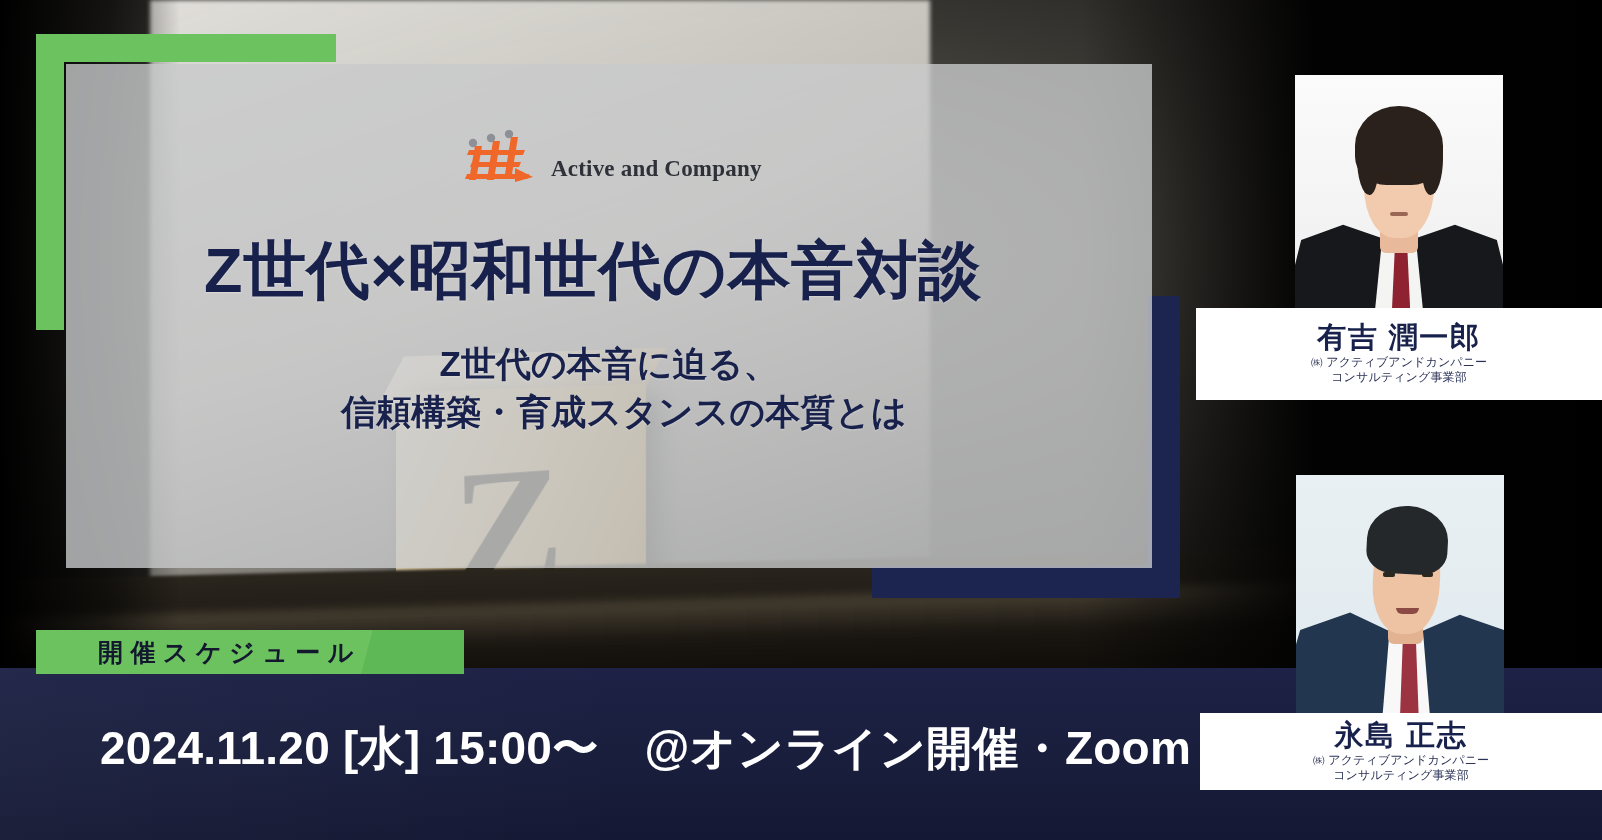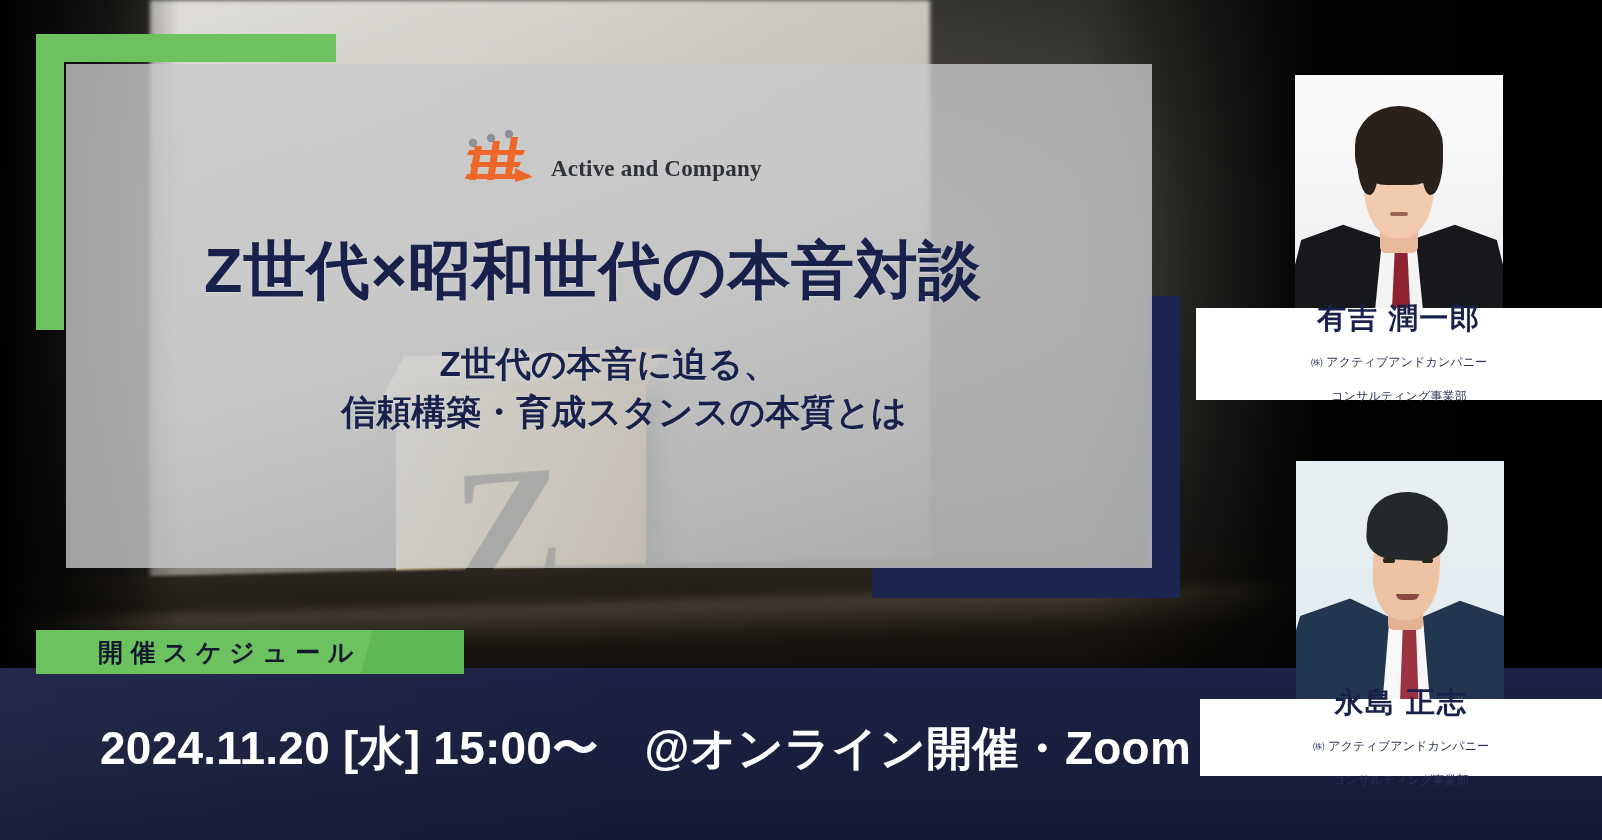--- a/index.html
+++ b/index.html
@@ -186,37 +186,36 @@
   .speaker .photo {
     position:absolute;
     overflow:hidden;
     background:#e8eef2;
   }
   .speaker .plate {
     position:absolute;
     background:#fff;
     display:flex; flex-direction:column; align-items:center; justify-content:center;
     padding:4px 6px 6px;
-    gap:19px;
   }
   .plate .nm {
     font-size:29px; font-weight:700; color:#18214c; letter-spacing:.06em;
     line-height:1.2;
   }
   .plate .org, .plate .dept {
     font-size:12px; color:#2a3256; line-height:1.28; letter-spacing:.01em;
   }
 
   
   #sp1 { left:1196px; top:75px; width:406px; height:325px; }
   #sp1 .photo { left:99px; top:0; width:208px; height:240px; }
   #sp1 .plate { left:0; top:233px; width:406px; height:92px; }
 
   
-  #sp2 { left:1200px; top:461px; width:402px; height:235px;text-align:center; }
+  #sp2 { left:1200px; top:475px; width:402px; height:235px;text-align:center; }
   #sp2 .photo { left:96px; top:0; width:208px; height:242px; }
   #sp2 .plate { left:0; top:238px; width:402px; height:77px; }
 
   
   .portrait { position:absolute; inset:0; }
   .p1-bg { position:absolute; inset:0; background:linear-gradient(180deg,#fbfbfb,#eeeeee); }
   .p1-suit {
     position:absolute; left:-6%; bottom:0; width:112%; height:40%;
     background:#16181c;
     clip-path:polygon(0% 100%, 8% 22%, 26% 6%, 50% 26%, 74% 6%, 92% 22%, 100% 100%);

